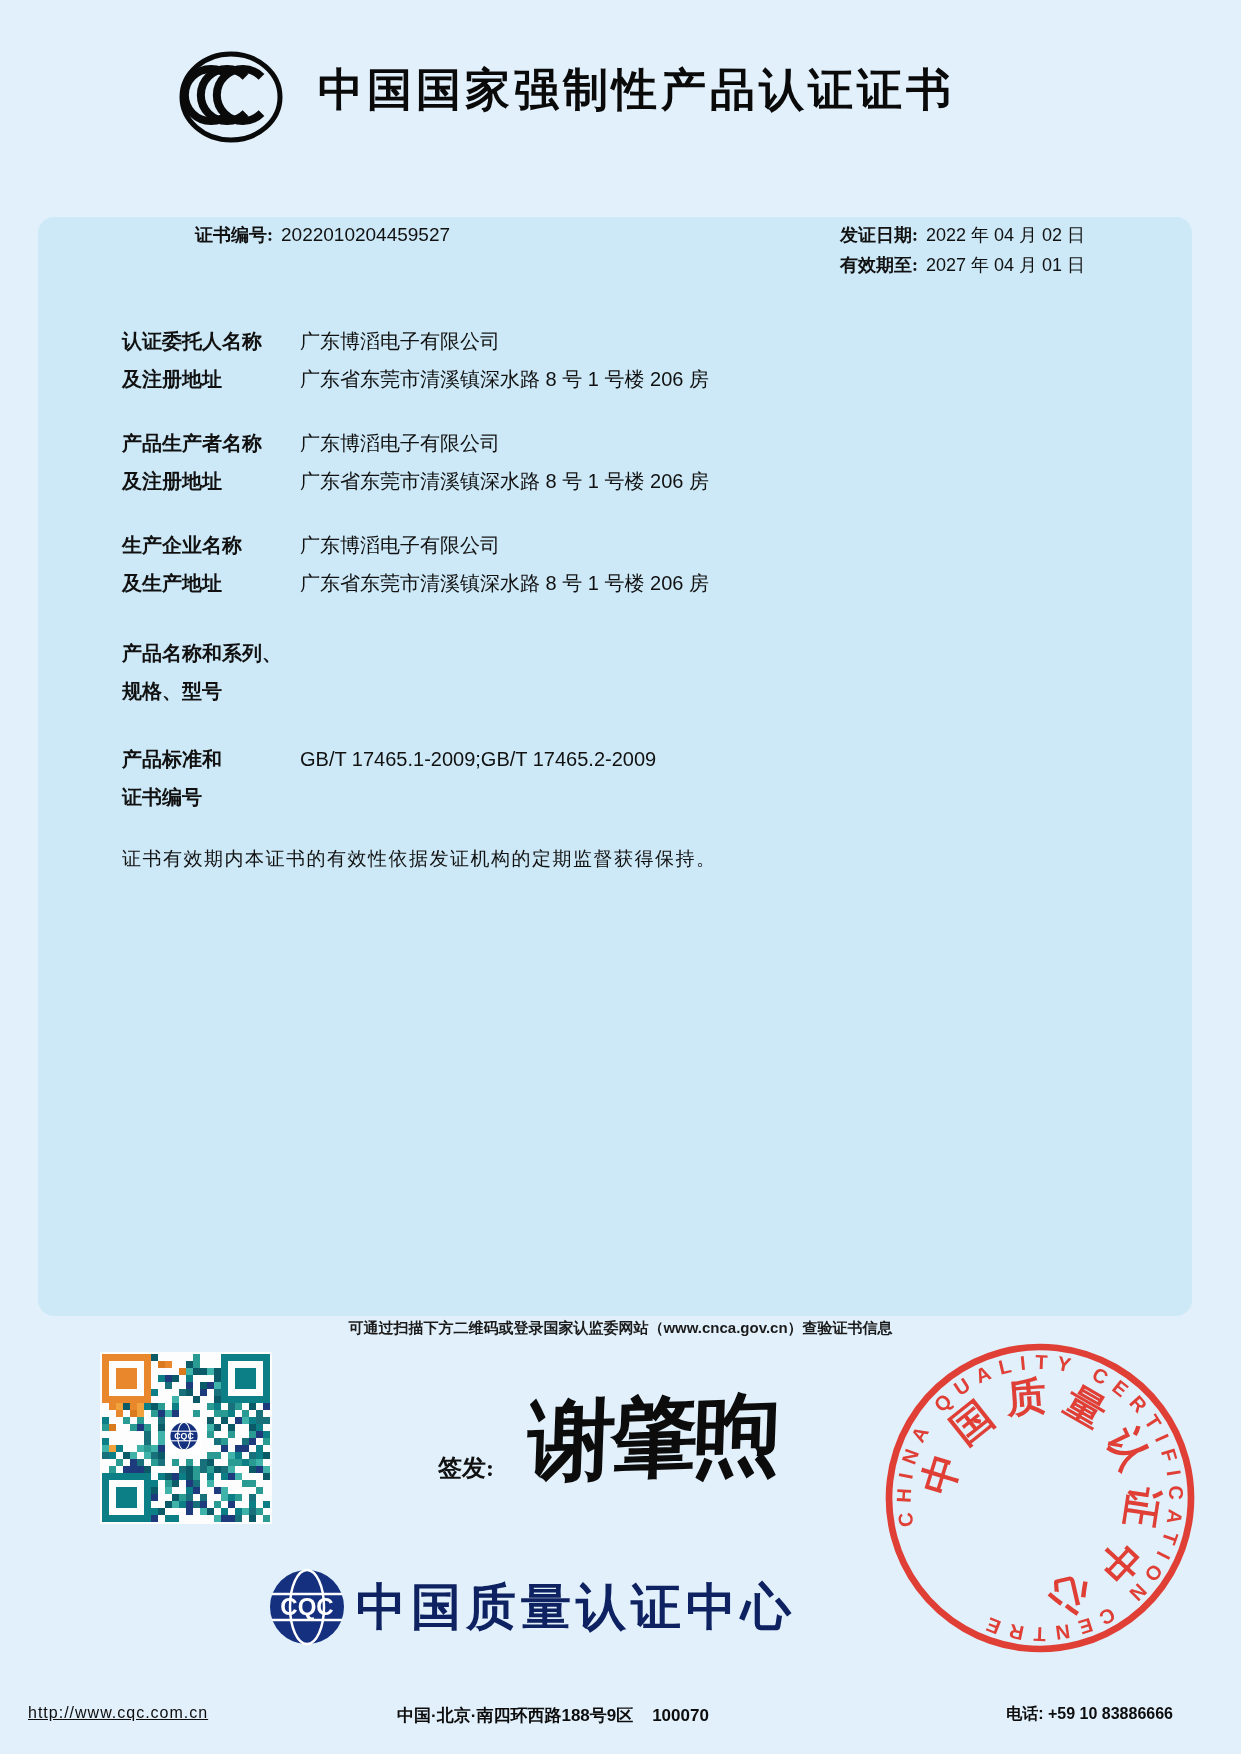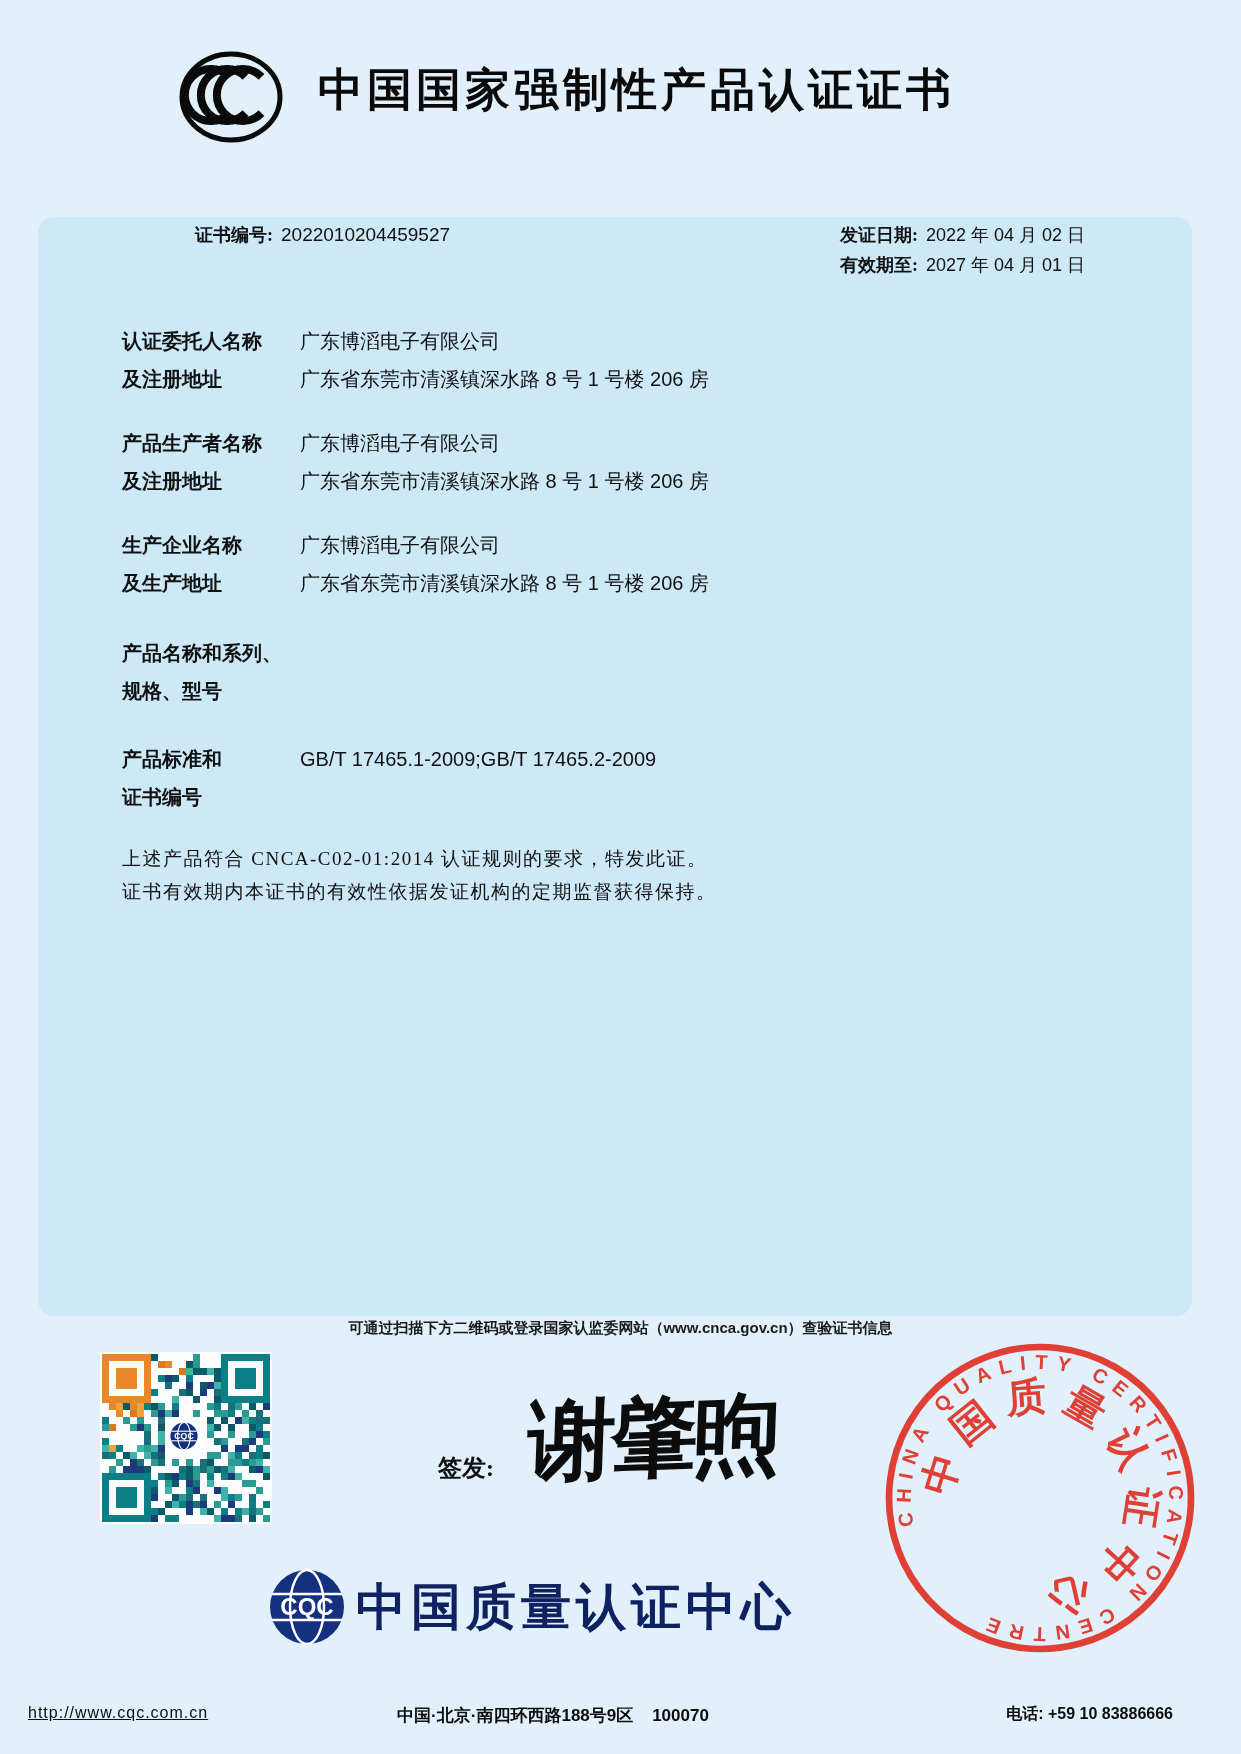--- a/index.html
+++ b/index.html
@@ -101,21 +101,20 @@
       <div class="flabel"><div>产品名称和系列、</div><div>规格、型号</div></div>
       <div class="fvalue"></div>
     </div>
     <div class="fgroup" style="top: 740px;">
       <div class="flabel"><div>产品标准和</div><div>证书编号</div></div>
       <div class="fvalue"><div>GB/T 17465.1-2009;GB/T 17465.2-2009</div></div>
     </div>
   </div>
 
 <div class="abs kai" id="statement">
-    <div>上述产品符合 CNCA-C02-01:2014 认证规则的要求，特发此证。</div>
     <div>证书有效期内本证书的有效性依据发证机构的定期监督获得保持。</div>
   </div>
 
 <div class="abs" id="note">可通过扫描下方二维码或登录国家认监委网站（www.cnca.gov.cn）查验证书信息</div>
 
 <div class="abs" id="qr">
   <div id="qr-grid">
       <div class="m" style="left: 0px; top: 0px; background: rgb(232, 135, 43);"></div>
       <div class="m" style="left: 7px; top: 0px; background: rgb(232, 135, 43);"></div>
       <div class="m" style="left: 14px; top: 0px; background: rgb(232, 135, 43);"></div>

